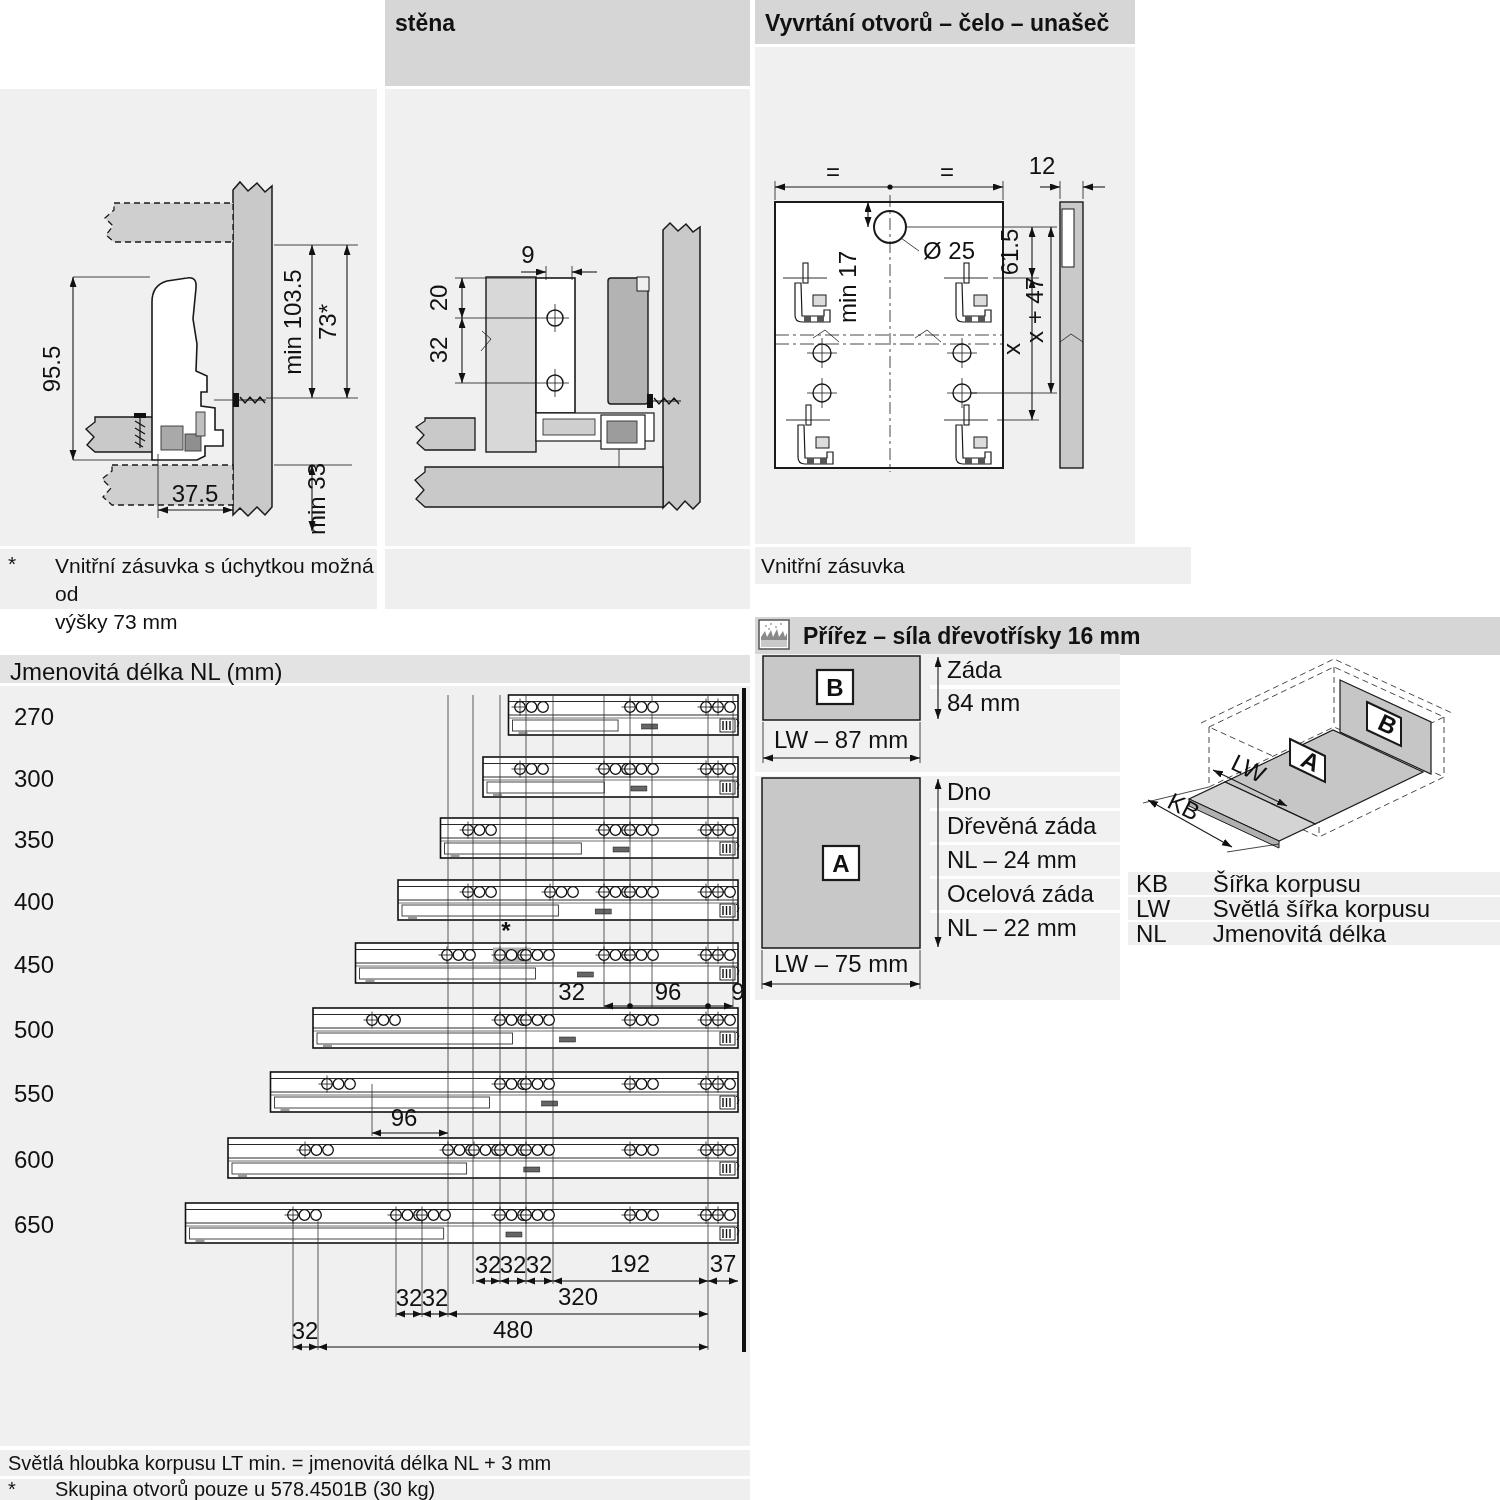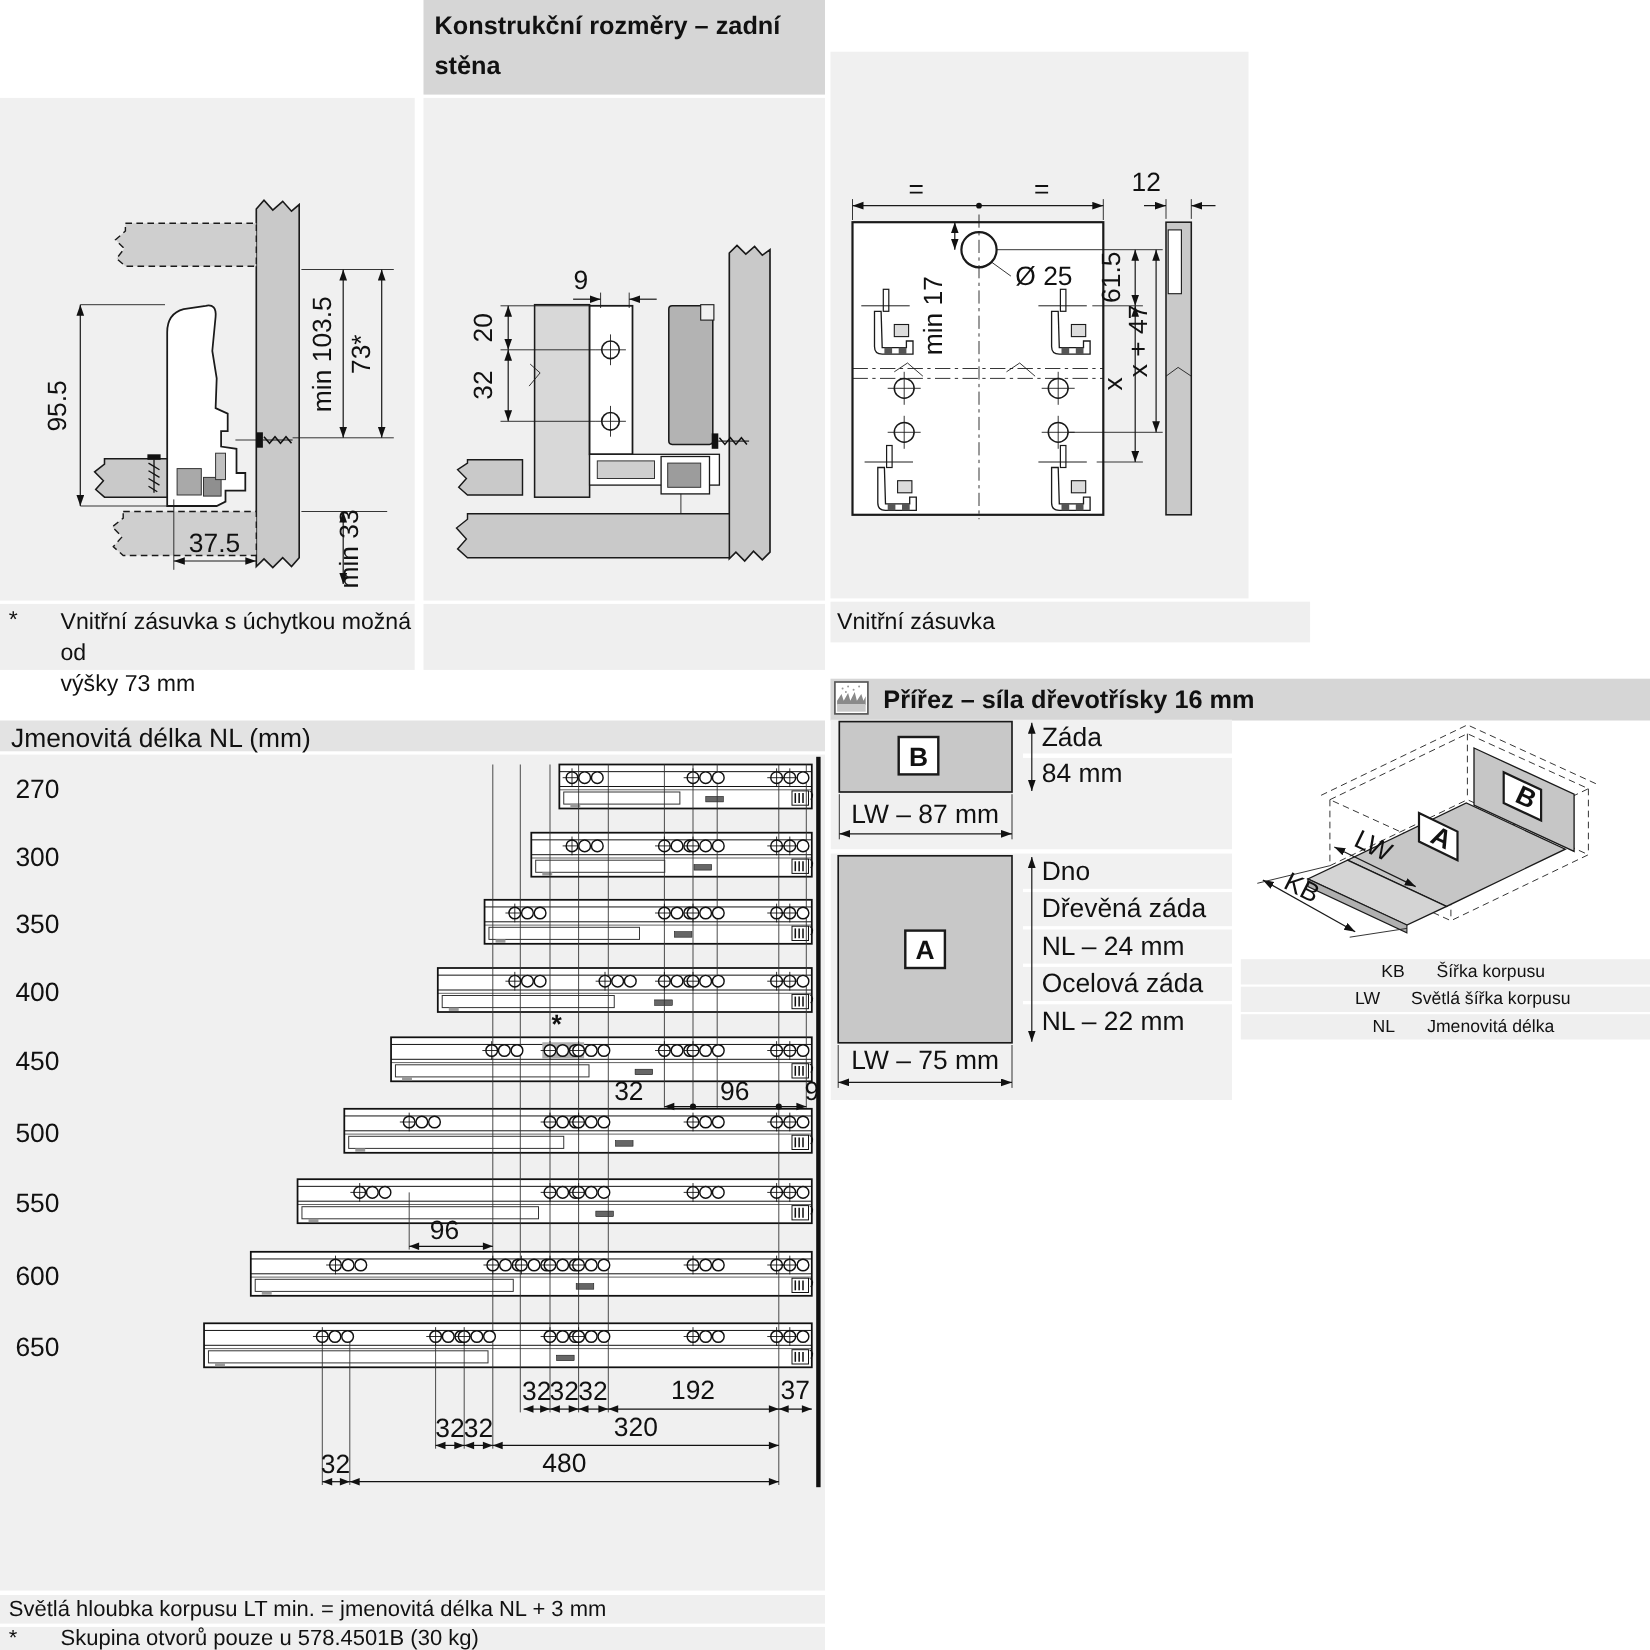--- a/index.html
+++ b/index.html
@@ -6,32 +6,34 @@
   body{width:1500px;height:1500px;position:relative;font-family:"Liberation Sans",sans-serif;color:#111;}
   .abs{position:absolute;box-sizing:border-box;}
   .hdr{background:#d6d6d6;font-weight:bold;font-size:23px;line-height:1.55;padding:6px 10px;}
   .panelbg{background:#f0f0f0;}
   .bar{background:#efefef;font-size:21px;}
   .subbar{background:#e3e3e3;font-size:24px;padding:3px 10px;}
   svg{display:block;}
   svg text{font-family:"Liberation Sans",sans-serif;fill:#111;font-size:24px;}
   .thin{stroke:#1a1a1a;stroke-width:0.8;fill:none;}
   .diml{stroke:#1a1a1a;stroke-width:1.1;fill:none;}
-  .legend-row{background:#efefef;font-size:16px;line-height:23px;position:absolute;width:372px;height:23px;text-align:center;}
+  .legend-row{background:#efefef;font-size:24px;line-height:23px;position:absolute;width:372px;height:23px;}
   .legend-abbr{display:inline-block;width:70px;padding-left:8px;}
   .foot-marker{position:absolute;left:8px;top:3px;}
 </style>
 </head>
 <body>
 
 <div style="position:relative;width:1500px;height:1500px;">
 
   <div class="abs hdr" style="left:385px;top:0;width:365px;height:86px;">
-    <div>Konstrukční rozměry – zadní</div>
     <div>stěna</div>
+  </div>
+  <div class="abs hdr" style="left:755px;top:0;width:380px;height:44px;">
+    <span>Vyvrtání otvorů – čelo – unašeč</span>
   </div>
 
   <div class="abs panelbg" style="left:0;top:89px;width:377px;height:457px;">
   <svg width="377" height="457" viewBox="0 0 377 457">
     <defs>
           <marker id="aP1" markerUnits="userSpaceOnUse" markerWidth="11" markerHeight="8" refX="10" refY="3.5" orient="auto-start-reverse">
             <path d="M0,0 L10,3.5 L0,7 Z" fill="#111"></path>
           </marker>
         </defs>
     <path d="M233,101 L240,93 L248,102 L257,94 L265,103 L272,97 L272,418 L265,426 L257,418 L248,427 L240,419 L233,426 Z" fill="#c9c9c9" stroke="#1a1a1a" stroke-width="1.5"></path>

